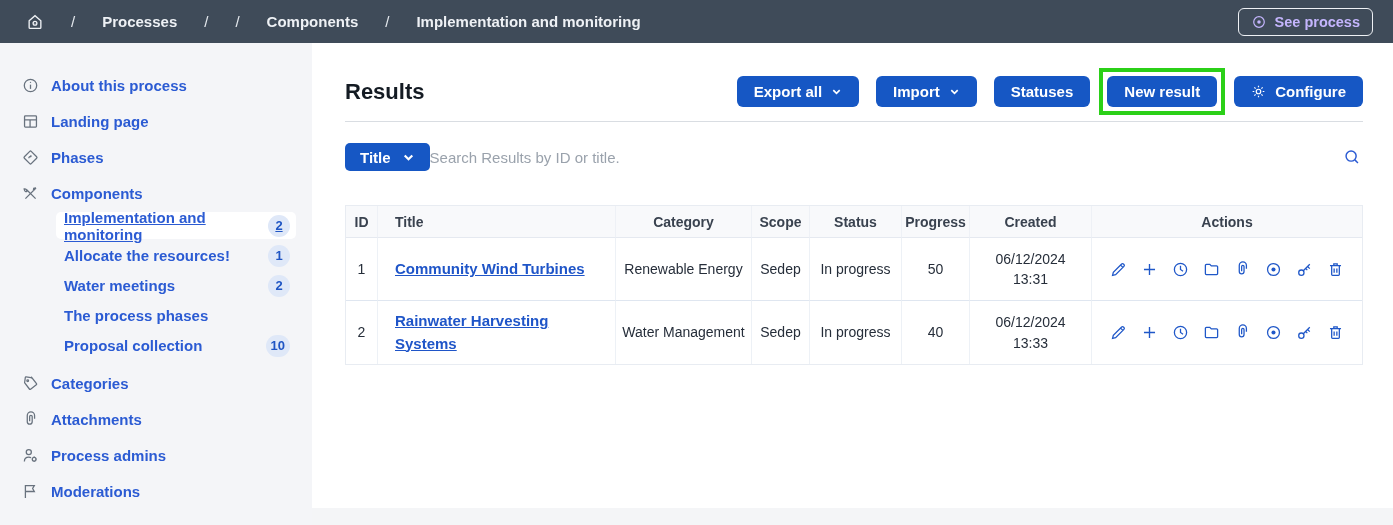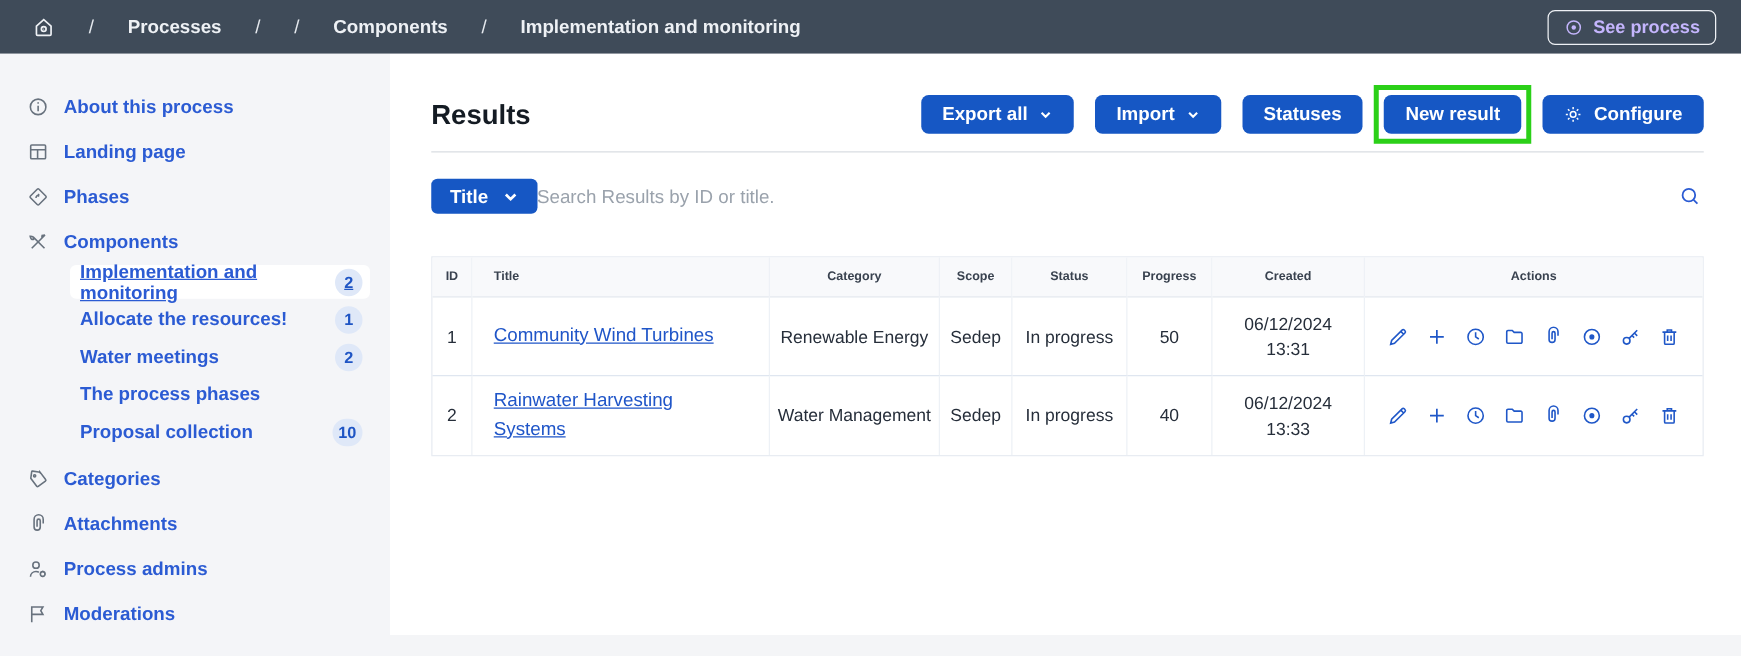--- a/index.html
+++ b/index.html
@@ -89,36 +89,36 @@
   .search-btn { background:none; border:none; color:#2b5bd3; display:flex; cursor:pointer; padding:0 2px; }
 
   
   .results-table {
     margin-top:34px; width:1016px; table-layout:fixed;
     border-collapse:separate; border-spacing:0; background:#fff;
     border:1px solid #e8ecf2;
   }
   .results-table th {
     background:#f8f9fb; height:32px;
-    font-size:10px; font-weight:700; color:#39424f;
+    font-size:14px; font-weight:700; color:#39424f;
     border-right:1px solid #eef1f6; border-bottom:1px solid #e5e9f0;
     text-align:center;
   }
   .results-table th.th-title { text-align:left; padding-left:17px; }
   .results-table th:last-child { border-right:none; }
   .results-table td {
     height:63px; font-size:14px; color:#262e3a; text-align:center;
     border-right:1px solid #edf1f6; border-bottom:1px solid #dfe6f0;
     line-height:1.45; padding:4px 6px; vertical-align:middle;
   }
   .results-table td:last-child { border-right:none; }
   .results-table tr:last-child td { border-bottom:none; }
   .td-title { text-align:left !important; padding-left:17px !important; padding-right:20px !important; }
   .title-link {
-    color:#1f55c8; font-weight:400; font-size:15px;
+    color:#1f55c8; font-weight:700; font-size:15px;
     text-decoration:underline; cursor:pointer; line-height:1.5;
   }
   .action-icons { display:flex; justify-content:center; align-items:center; gap:14px; color:#1f57c8; }
   .act { display:flex; cursor:pointer; color:#1f57c8; }
 </style>
 </head>
 <body>
 
 <header class="navbar">
   <nav class="crumbs">

